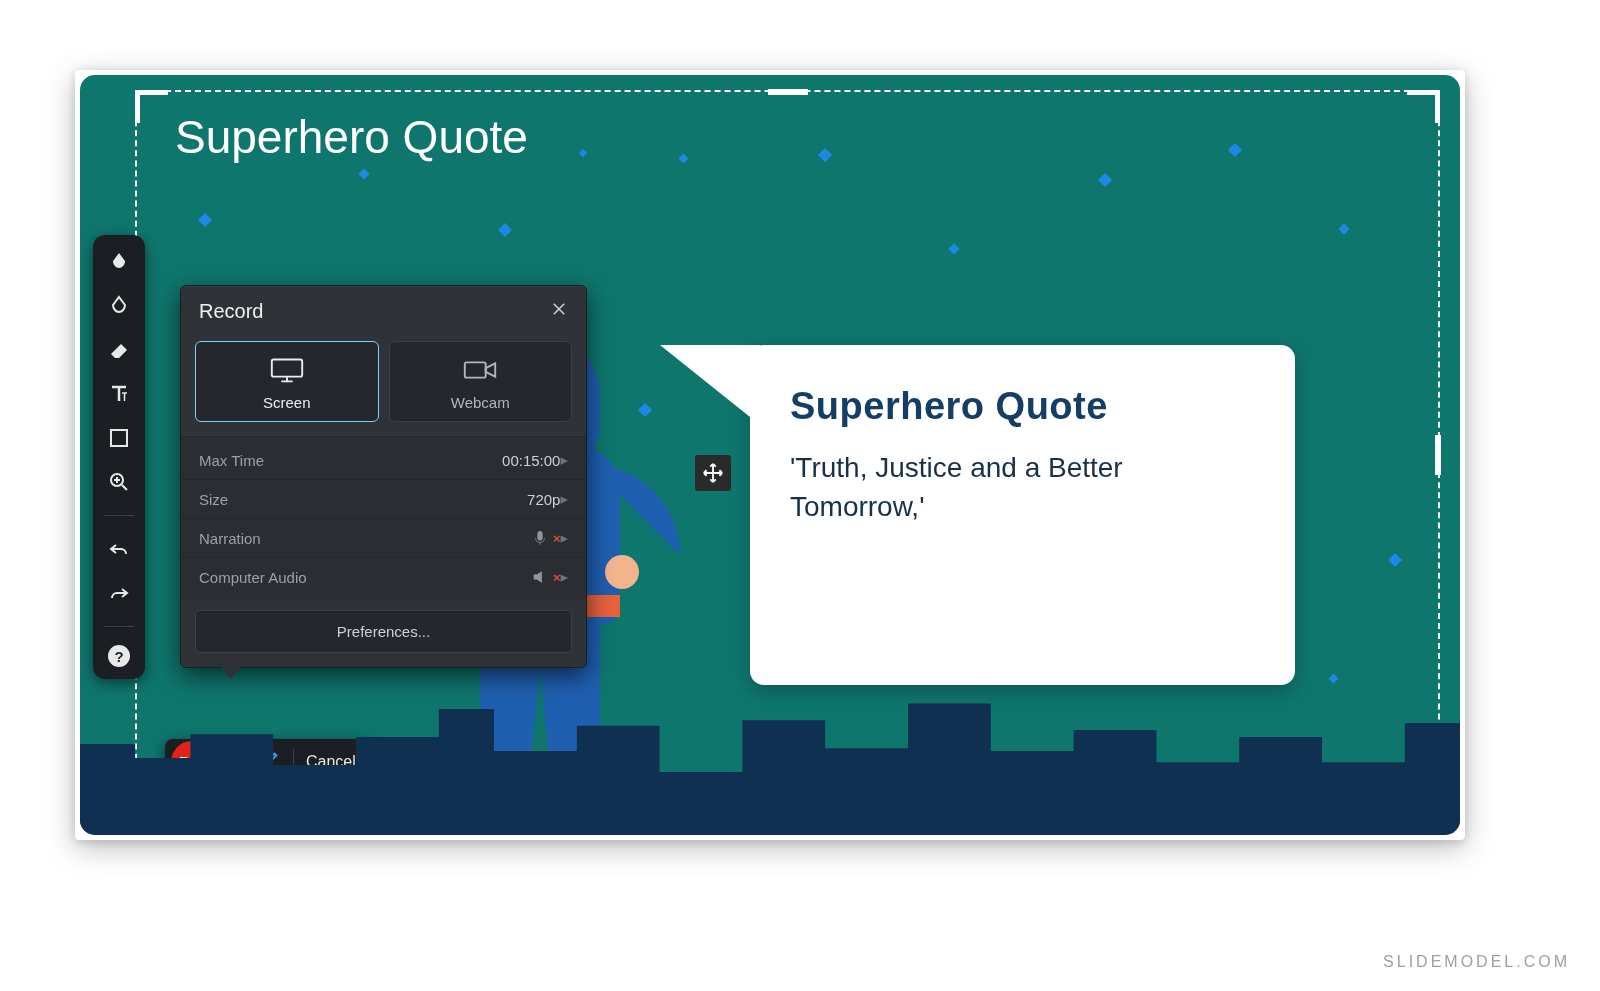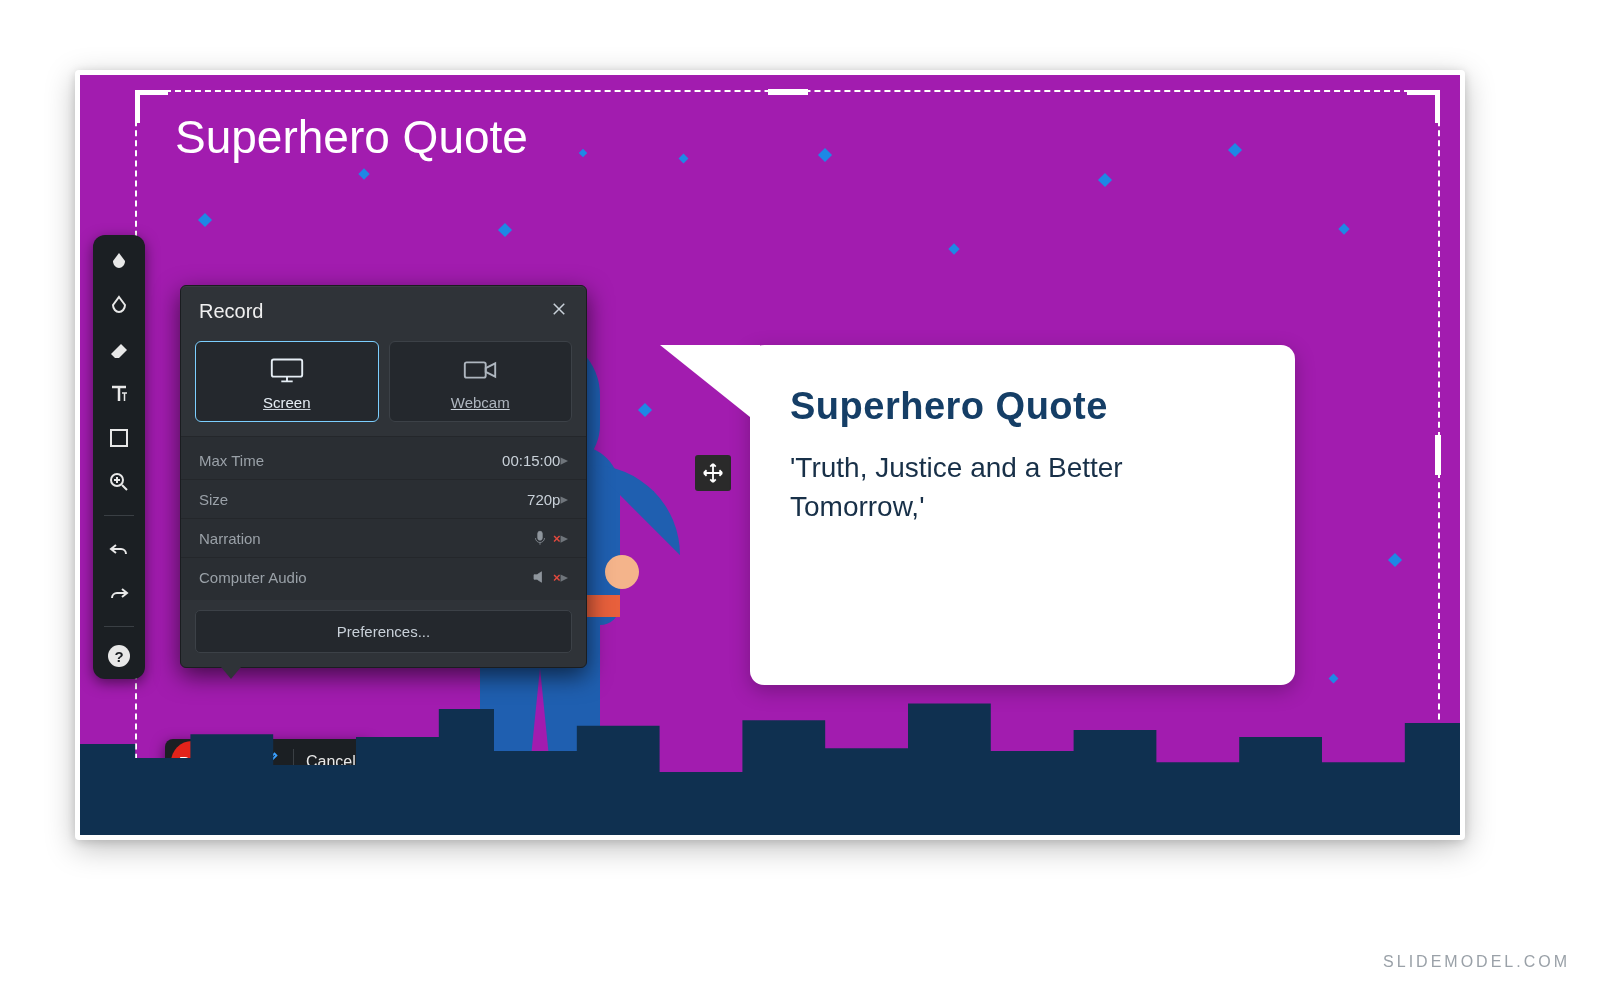--- a/index.html
+++ b/index.html
@@ -25,22 +25,23 @@
     box-shadow: 0 8px 30px rgba(0,0,0,0.25), 0 2px 10px rgba(0,0,0,0.15);
   }
 
   
   .slide {
     position: absolute;
     left: 5px;
     top: 5px;
     right: 5px;
     bottom: 5px;
-    background: #a21caf; 
+    background: #0f766e; 
     overflow: hidden;
+    border-radius: 15px;
   }
 
   
   .slide::after {
     content: "";
     position: absolute;
     left: 0;
     right: 0;
     bottom: 0;
     height: 140px;
@@ -259,21 +260,21 @@
   }
   .rec-header{
     display:flex;align-items:flex-start;justify-content:space-between;
     padding:14px 18px;
     color:#f0f0f0;font-size:20px;
   }
   .rec-header .close{
     color:#c9d1d9;font-size:20px;cursor:pointer;
   }
   .mode-row{
-    display:flex;gap:10px;padding:4px 14px 14px;text-decoration:underline;
+    display:flex;gap:10px;padding:4px 14px 14px;
   }
   .mode-btn{
     flex:1;
     background:#24282d;
     border:1px solid #3c4147;
     border-radius:6px;
     padding:14px 6px 10px;
     display:flex;flex-direction:column;align-items:center;gap:10px;
     color:#aeb6bf;font-size:15px;
   }

